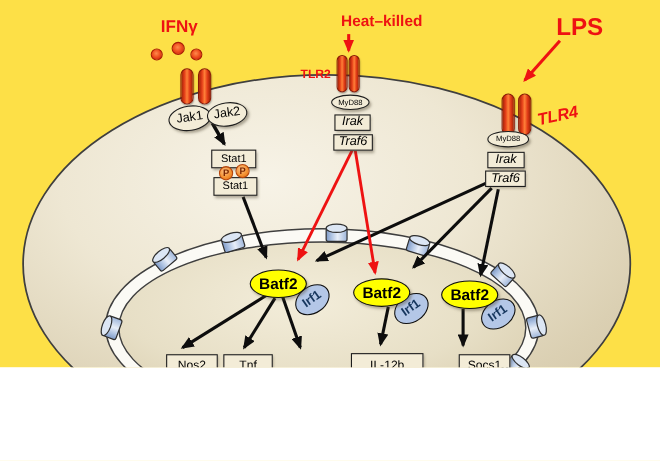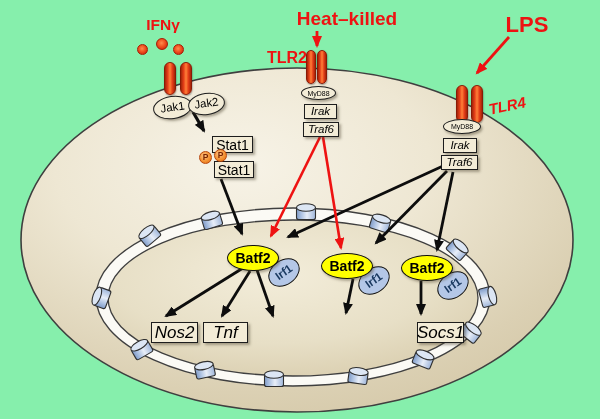--- a/index.html
+++ b/index.html
@@ -1,35 +1,35 @@
 <!DOCTYPE html>
 <html><head>
 <meta charset="utf-8">
 <style>
   html,body { margin:0; padding:0; background:#ffffff; }
   .stage {
-    position:relative; width:600px; height:419px; background:#86efac;
+    position:relative; width:600px; height:334px; background:#fde047;
     font-family:"Liberation Sans", sans-serif; overflow:hidden;
   }
   svg.layer { position:absolute; left:0; top:0; width:600px; height:419px; }
   .abs { position:absolute; display:flex; align-items:center; justify-content:center; box-sizing:border-box; text-align:center; line-height:1; }
   .node-box { background:#f3ecd7; border:1.4px solid #1d1d1d; color:#000; box-shadow:1.5px 2px 2.5px rgba(80,70,50,.45); }
   .oval { border-radius:50%; }
   .red-label { color:#ee1212; font-weight:bold; }
   .bar {
     border-radius:7px; border:1.2px solid #8a1a06;
     background:linear-gradient(90deg,#a32408 0%,#e33d18 26%,#ff8038 50%,#e33d18 74%,#a32408 100%);
     box-shadow:0.5px 1px 1.5px rgba(0,0,0,.35);
   }
   .dot { border-radius:50%; background:radial-gradient(circle at 45% 40%, #ff8a4d 0%, #f0511f 45%, #cf2410 85%); border:1px solid #a81c05; }
   .batf2 { background:#ffff00; border:1.7px solid #101010; border-radius:50%; font-weight:bold; font-size:14px; color:#000; z-index:6; box-shadow:1.5px 2px 2.5px rgba(80,70,50,.4); }
   .irf1 { background:#b4c7e7; border:1.4px solid #101010; border-radius:50%; font-weight:bold; font-size:11.5px; color:#17375e; z-index:5; }
-  .gene { font-style:italic; font-size:17px; }
+  .gene { font-size:11px; }
   .small-box { font-size:11.5px;font-style:italic; }
-  .stat-box { font-size:14px;margin-left:20px; }
+  .stat-box { font-size:10px; }
   .myd88 { font-size:7px; }
   .jak { font-size:11.5px; }
   .pcirc { background:radial-gradient(circle at 40% 35%, #ffc48a, #f49232 55%, #e06a10); border:1.2px solid #b8460b; border-radius:50%; color:#7a2500; font-weight:bold; font-size:8.5px; z-index:4; }
 </style>
 </head>
 <body>
 
 <div class="stage">
 
   <svg class="layer" viewBox="0 0 600 419">
@@ -93,33 +93,33 @@
     <line x1="353" y1="279" x2="346" y2="313" stroke="#0d0d0d" stroke-width="2.8" marker-end="url(#ab)"></line>
     <line x1="421" y1="281" x2="421" y2="314" stroke="#0d0d0d" stroke-width="2.8" marker-end="url(#ab)"></line>
 
     <line x1="317" y1="31" x2="317" y2="46" stroke="#ee1212" stroke-width="2.8" marker-end="url(#ar)"></line>
     <line x1="509" y1="37" x2="477" y2="73" stroke="#ee1212" stroke-width="2.8" marker-end="url(#ar)"></line>
     <line x1="320" y1="137" x2="271" y2="236" stroke="#ee1212" stroke-width="2.6" marker-end="url(#ar)"></line>
     <line x1="323" y1="137" x2="341" y2="248" stroke="#ee1212" stroke-width="2.6" marker-end="url(#ar)"></line>
   </svg>
 
   <div class="abs red-label" style="left:141px; top:16px; width:44px; height:17px; font-size:15.5px;">IFNγ</div>
-  <div class="abs red-label" style="left:228px; top:10px; width:238px; height:17px; font-size:19px;align-items:center;">
+  <div class="abs red-label" style="left:228px; top:10px; width:238px; height:17px; font-size:14px;align-items:center;">
     <span>Heat–killed</span>
   </div>
   <div class="abs red-label" style="left:508px; top:16px; width:38px; height:18px; font-size:22px;text-align:right;">LPS</div>
 
   <div class="abs dot" style="left:137px; top:44px; width:11px; height:11px;"></div>
   <div class="abs dot" style="left:156px; top:38px; width:12px; height:12px;"></div>
   <div class="abs dot" style="left:173px; top:44px; width:11px; height:11px;"></div>
 
   <div class="abs bar" style="left:164px; top:62px; width:12px; height:33px;"></div>
   <div class="abs bar" style="left:180px; top:62px; width:12px; height:33px;"></div>
 
-  <div class="abs red-label" style="left:267px; top:50px; width:40px; height:15px; font-size:16px;">TLR2</div>
+  <div class="abs red-label" style="left:267px; top:61px; width:40px; height:15px; font-size:11px;">TLR2</div>
   <div class="abs bar" style="left:306px; top:50px; width:10px; height:34px;"></div>
   <div class="abs bar" style="left:317px; top:50px; width:10px; height:34px;"></div>
 
   <div class="abs bar" style="left:456px; top:85px; width:12px; height:38px;"></div>
   <div class="abs bar" style="left:471px; top:85px; width:12px; height:38px;"></div>
   <div class="abs red-label" style="left:486px; top:97px; width:42px; height:16px; font-size:15px; font-style:italic; transform:rotate(-12deg);">TLR4</div>
 
   <div class="abs node-box oval jak" style="left:153px; top:96px; width:39px; height:23px; transform:rotate(-8deg);">Jak1</div>
   <div class="abs node-box oval jak" style="left:188px; top:93px; width:37px; height:22px; transform:rotate(-8deg);">Jak2</div>
 
@@ -140,15 +140,16 @@
   <div class="abs batf2" style="left:227px; top:245px; width:52px; height:26px;">Batf2</div>
 
   <div class="abs irf1" style="left:357px; top:268px; width:34px; height:25px; transform:rotate(-35deg);">Irf1</div>
   <div class="abs batf2" style="left:321px; top:253px; width:52px; height:26px;">Batf2</div>
 
   <div class="abs irf1" style="left:436px; top:273px; width:34px; height:25px; transform:rotate(-35deg);">Irf1</div>
   <div class="abs batf2" style="left:401px; top:255px; width:52px; height:26px;">Batf2</div>
 
   <div class="abs node-box gene" style="left:151px; top:322px; width:47px; height:21px;">Nos2</div>
   <div class="abs node-box gene" style="left:203px; top:322px; width:45px; height:21px;">Tnf</div>
+  <div class="abs node-box gene" style="left:319px; top:321px; width:66px; height:22px;">IL-12b</div>
   <div class="abs node-box gene" style="left:417px; top:322px; width:47px; height:21px;">Socs1</div>
 
 </div>
 
 </body></html>

